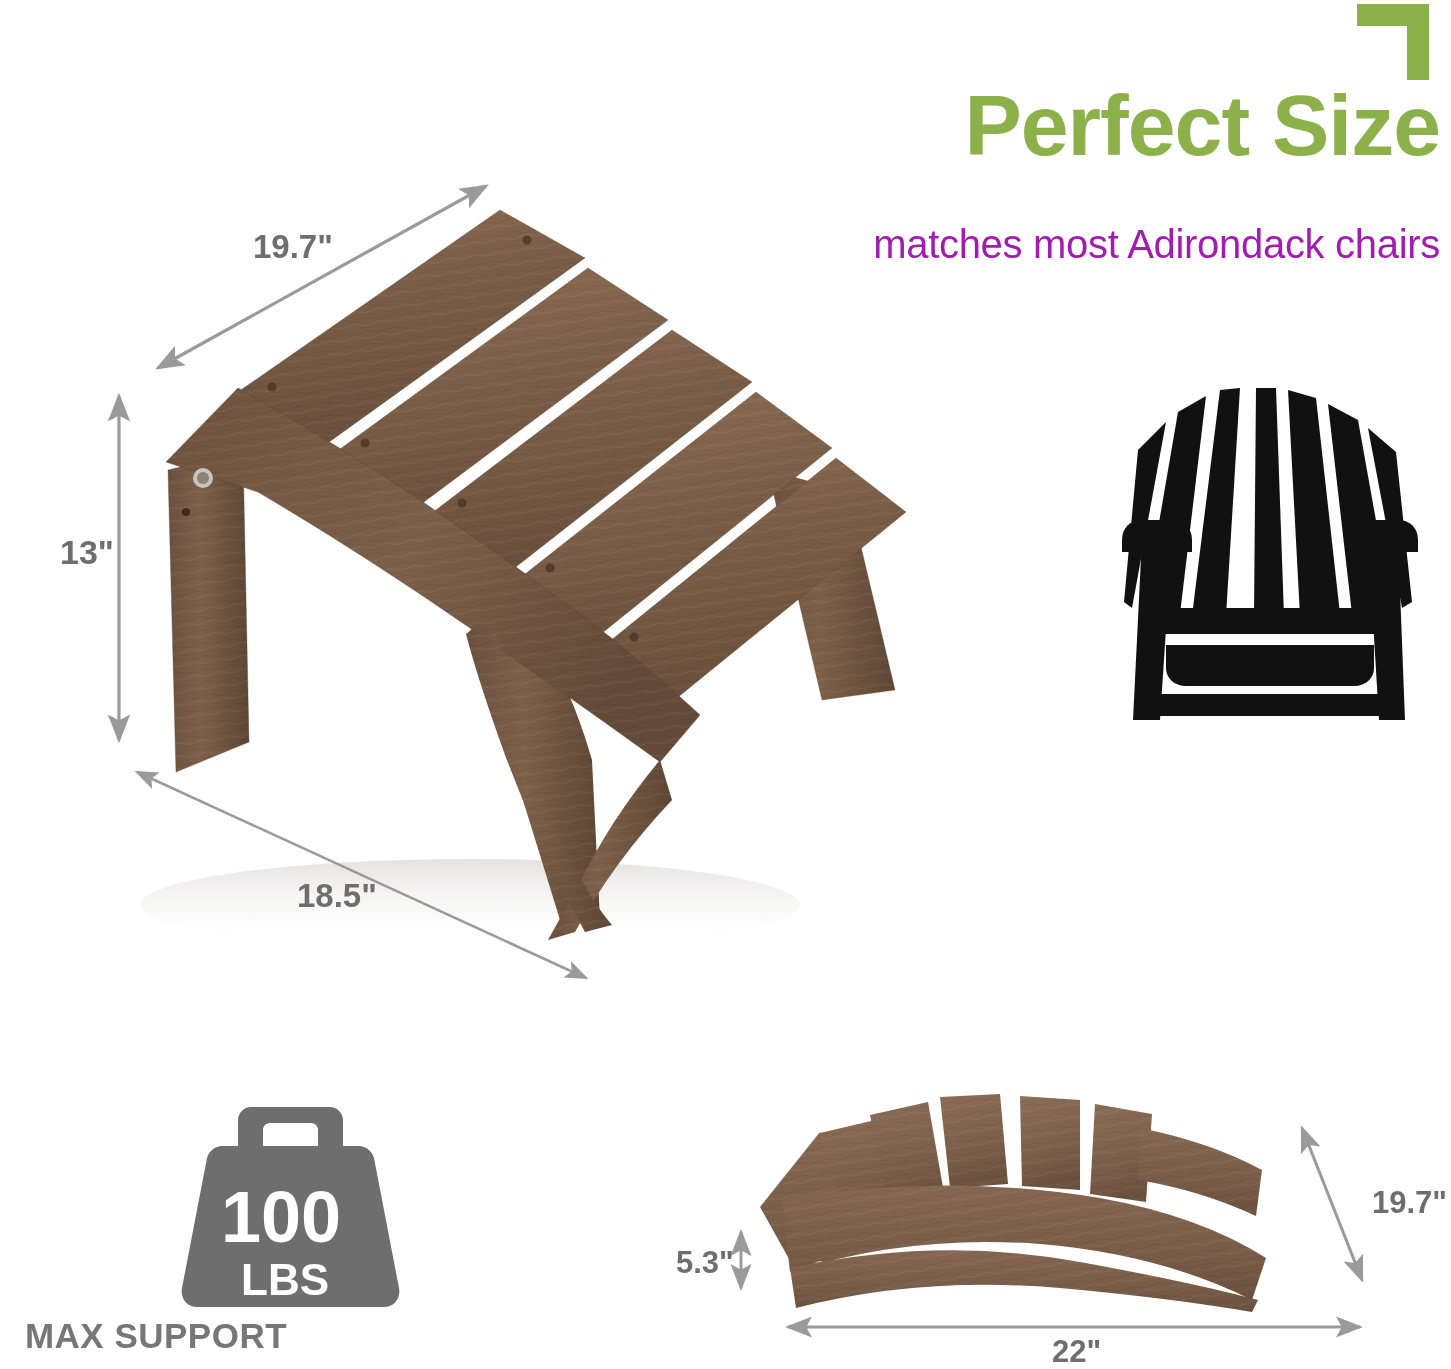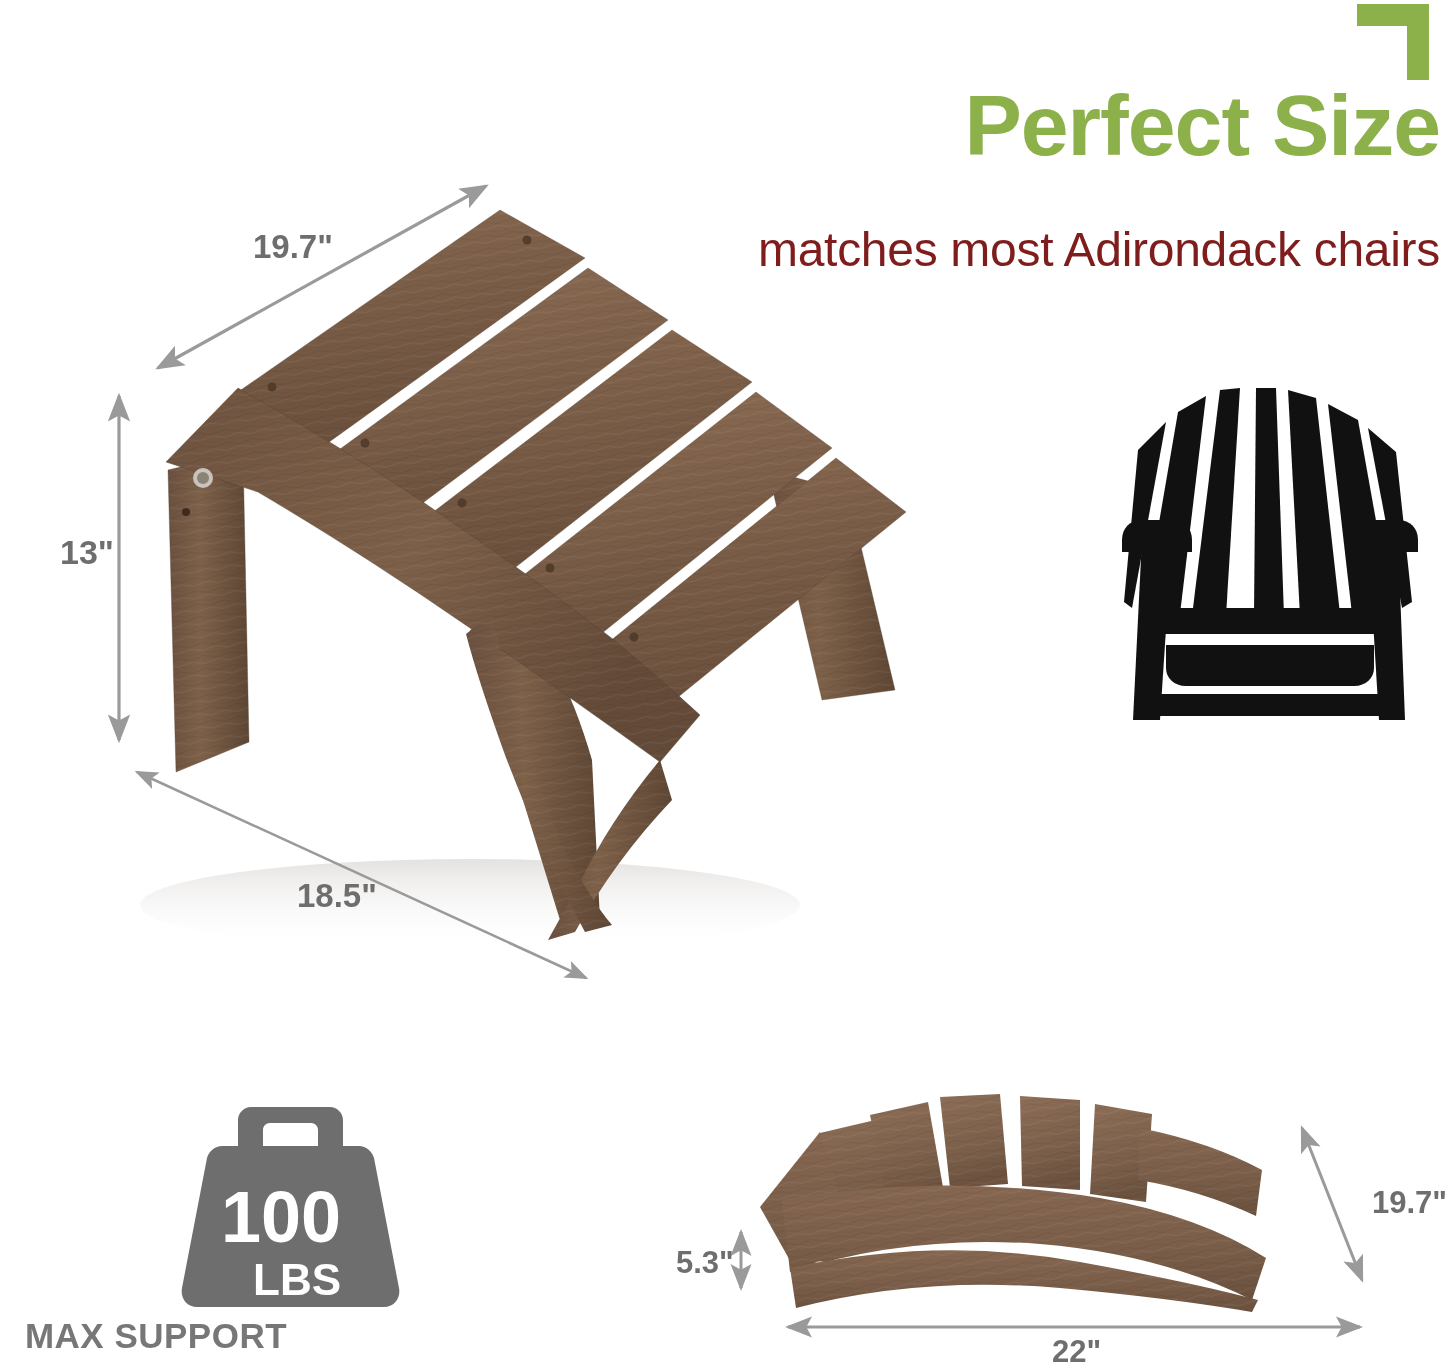--- a/index.html
+++ b/index.html
@@ -53,23 +53,23 @@
     letter-spacing: -1px;
     line-height: 1.05;
     white-space: nowrap;
   }
   .subhead {
     position: absolute;
     left: 600px;
     top: 222px;
     width: 840px;
     text-align: right;
-    font-size: 48px;
+    font-size: 40px;
     font-weight: 400;
-    color: #7f1d1d;
+    color: #a21caf;
     letter-spacing: -0.3px;
     white-space: nowrap;
   }
 
   
   .dim-label {
     position: absolute;
     color: #6E6E6E;
     font-weight: 700;
     white-space: nowrap;
@@ -97,21 +97,21 @@
     left: 0; top: 66px;
     width: 266px;
     text-align: center;
     font-size: 72px;
     font-weight: 700;
     color: #ffffff;
     line-height: 1;
   }
   .weight-unit {
     position: absolute;
-    left: 16px; top: 143px;
+    left: 4px; top: 143px;
     width: 266px;
     text-align: center;
     font-size: 44px;
     font-weight: 700;
     color: #ffffff;
     line-height: 1;
   }
   .weight-caption {
     position: absolute;
     left: -4px;

